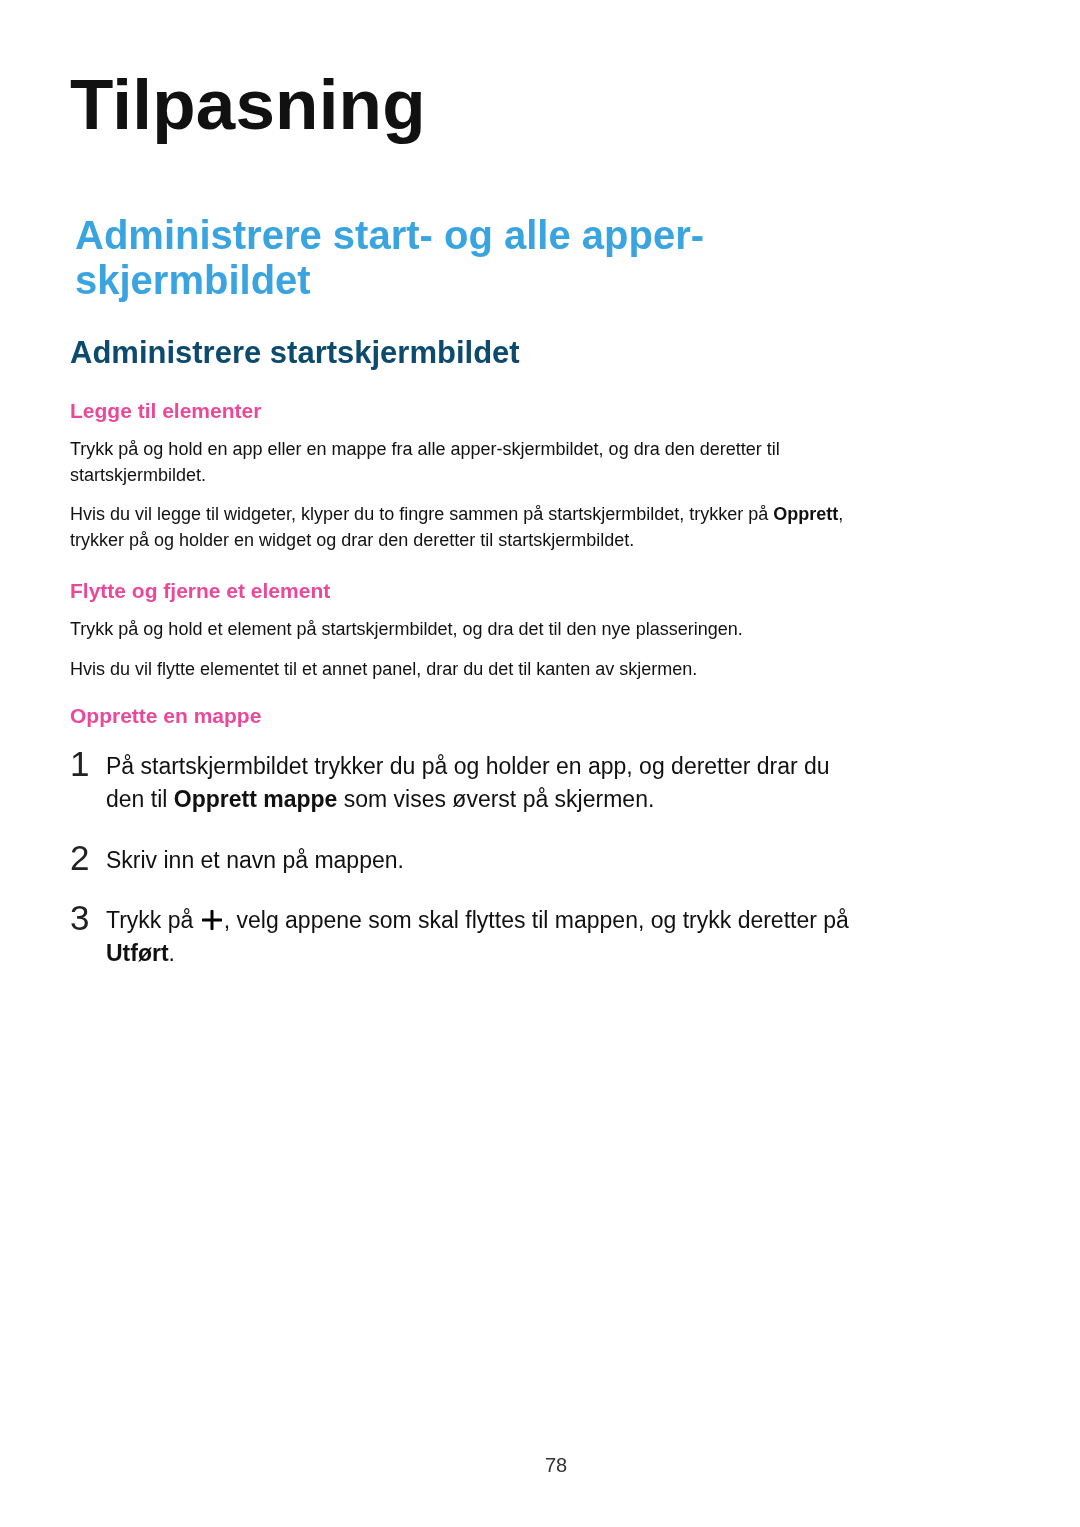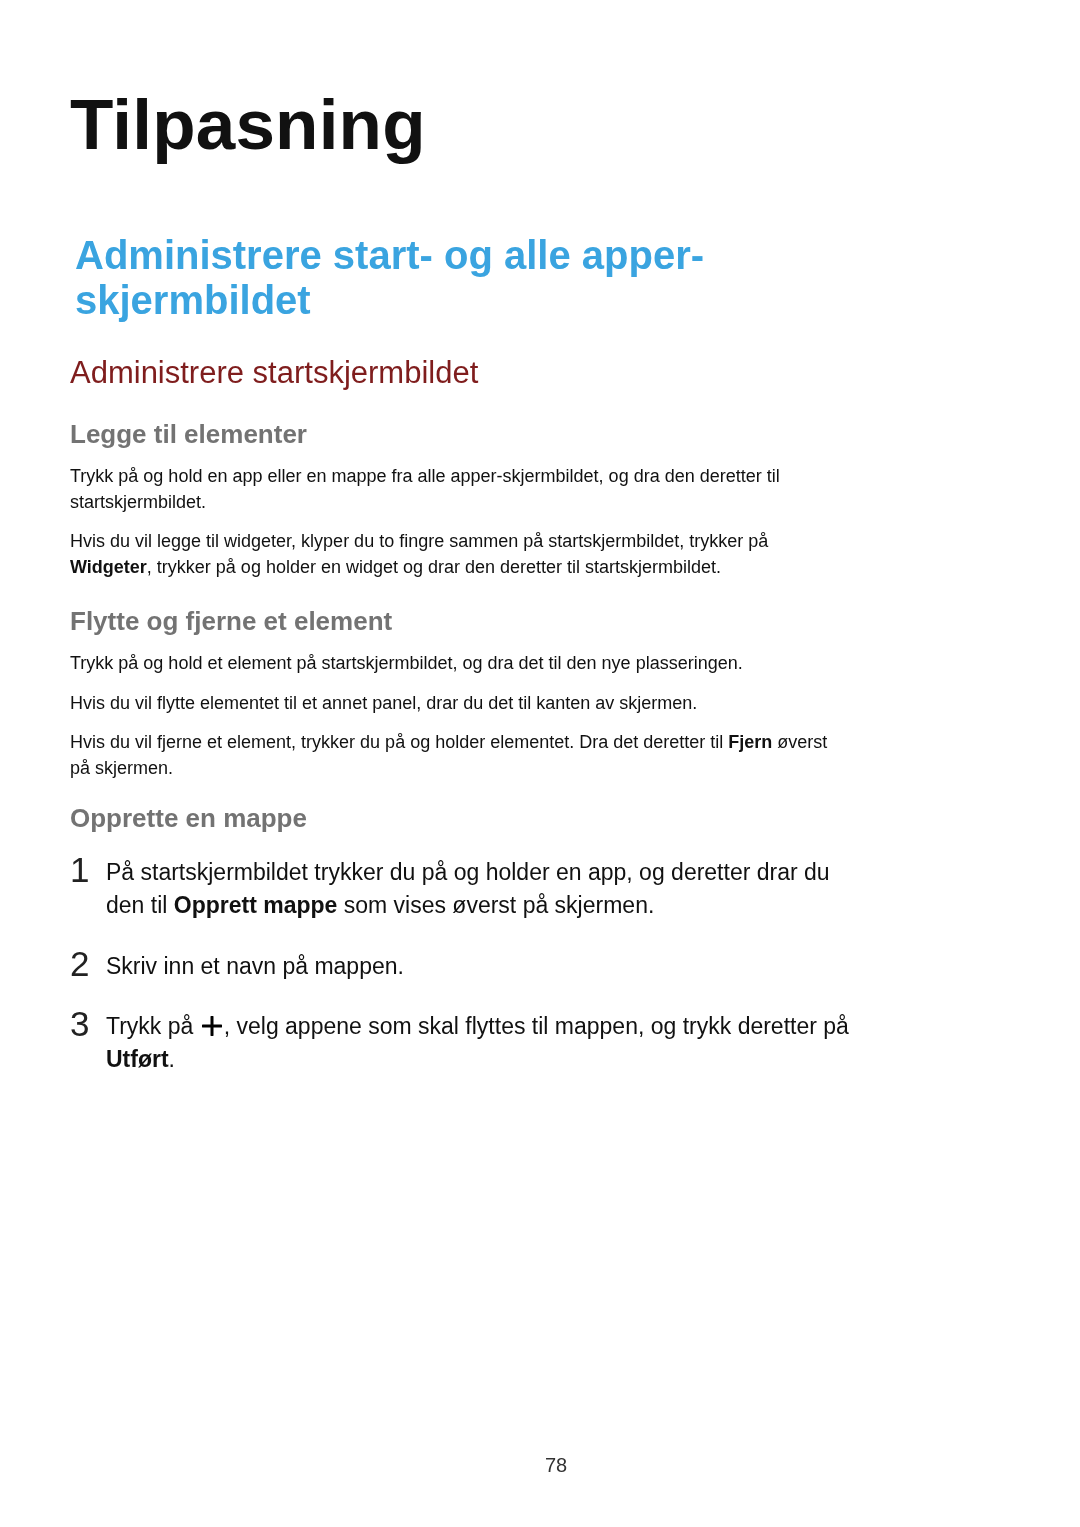--- a/index.html
+++ b/index.html
@@ -9,46 +9,46 @@
     width: 1080px;
     height: 1527px;
     background: #ffffff;
     font-family: "Segoe UI", "Helvetica Neue", Arial, sans-serif;
     color: #000000;
   }
   .page {
     box-sizing: border-box;
     width: 920px;
     height: 1527px;
-    padding: 84px 70px 0 70px;
+    padding: 64px 70px 0 70px;
     position: relative;
   }
   .h1 {
     font-size: 71px;
     font-weight: 700;
     letter-spacing: 0.2px;
     margin: 0 0 68px 0;
     color: #111111;
   }
   .h2 {
     font-size: 40px;
     font-weight: 700;
     color: #3aa4e0;
     margin: 0 0 32px 5px;
   }
   .h3 {
     font-size: 31px;
-    font-weight: 400;
-    color: #7f1d1d;
+    font-weight: 700;
+    color: #0c4a6e;
     margin: 0 0 28px 0;
   }
   .h4 {
-    font-size: 26px;
+    font-size: 21px;
     font-weight: 700;
-    color: #737373;
+    color: #ec4899;
     margin: 0 0 14px 0;
   }
   .p {
     font-size: 18px;
     line-height: 1.42;
     color: #111111;
     margin: 0 0 14px 0;
   }
   .block-move .h4 { margin-top: 26px; }
   .block-folder .h4 { margin-top: 22px; }
@@ -104,31 +104,28 @@
   <h1 class="h1">Tilpasning</h1>
 
   <h2 class="h2">Administrere start- og alle apper-skjermbildet</h2>
 
   <h3 class="h3">Administrere startskjermbildet</h3>
 
   <div class="block-add">
     <div class="h4">Legge til elementer</div>
     <p class="p">Trykk på og hold en app eller en mappe fra alle apper-skjermbildet, og dra den deretter til startskjermbildet.</p>
     <p class="p">
-      <span>Hvis du vil legge til widgeter, klyper du to fingre sammen på startskjermbildet, trykker på </span><span class="bold">Widgeter</span><span>, trykker på og holder en widget og drar den deretter til startskjermbildet.</span>
+      <span>Hvis du vil legge til widgeter, klyper du to fingre sammen på startskjermbildet, trykker på </span><span class="bold">Opprett</span><span>, trykker på og holder en widget og drar den deretter til startskjermbildet.</span>
     </p>
   </div>
 
   <div class="block-move">
     <div class="h4">Flytte og fjerne et element</div>
     <p class="p">Trykk på og hold et element på startskjermbildet, og dra det til den nye plasseringen.</p>
     <p class="p">Hvis du vil flytte elementet til et annet panel, drar du det til kanten av skjermen.</p>
-    <p class="p">
-      <span>Hvis du vil fjerne et element, trykker du på og holder elementet. Dra det deretter til </span><span class="bold">Fjern</span><span> øverst på skjermen.</span>
-    </p>
   </div>
 
   <div class="block-folder">
     <div class="h4">Opprette en mappe</div>
     <ol class="ol">
       <li>
         <span class="num">1</span>
         <span class="li-body">
           <span>På startskjermbildet trykker du på og holder en app, og deretter drar du den til </span><span class="bold">Opprett mappe</span><span> som vises øverst på skjermen.</span>
         </span>

